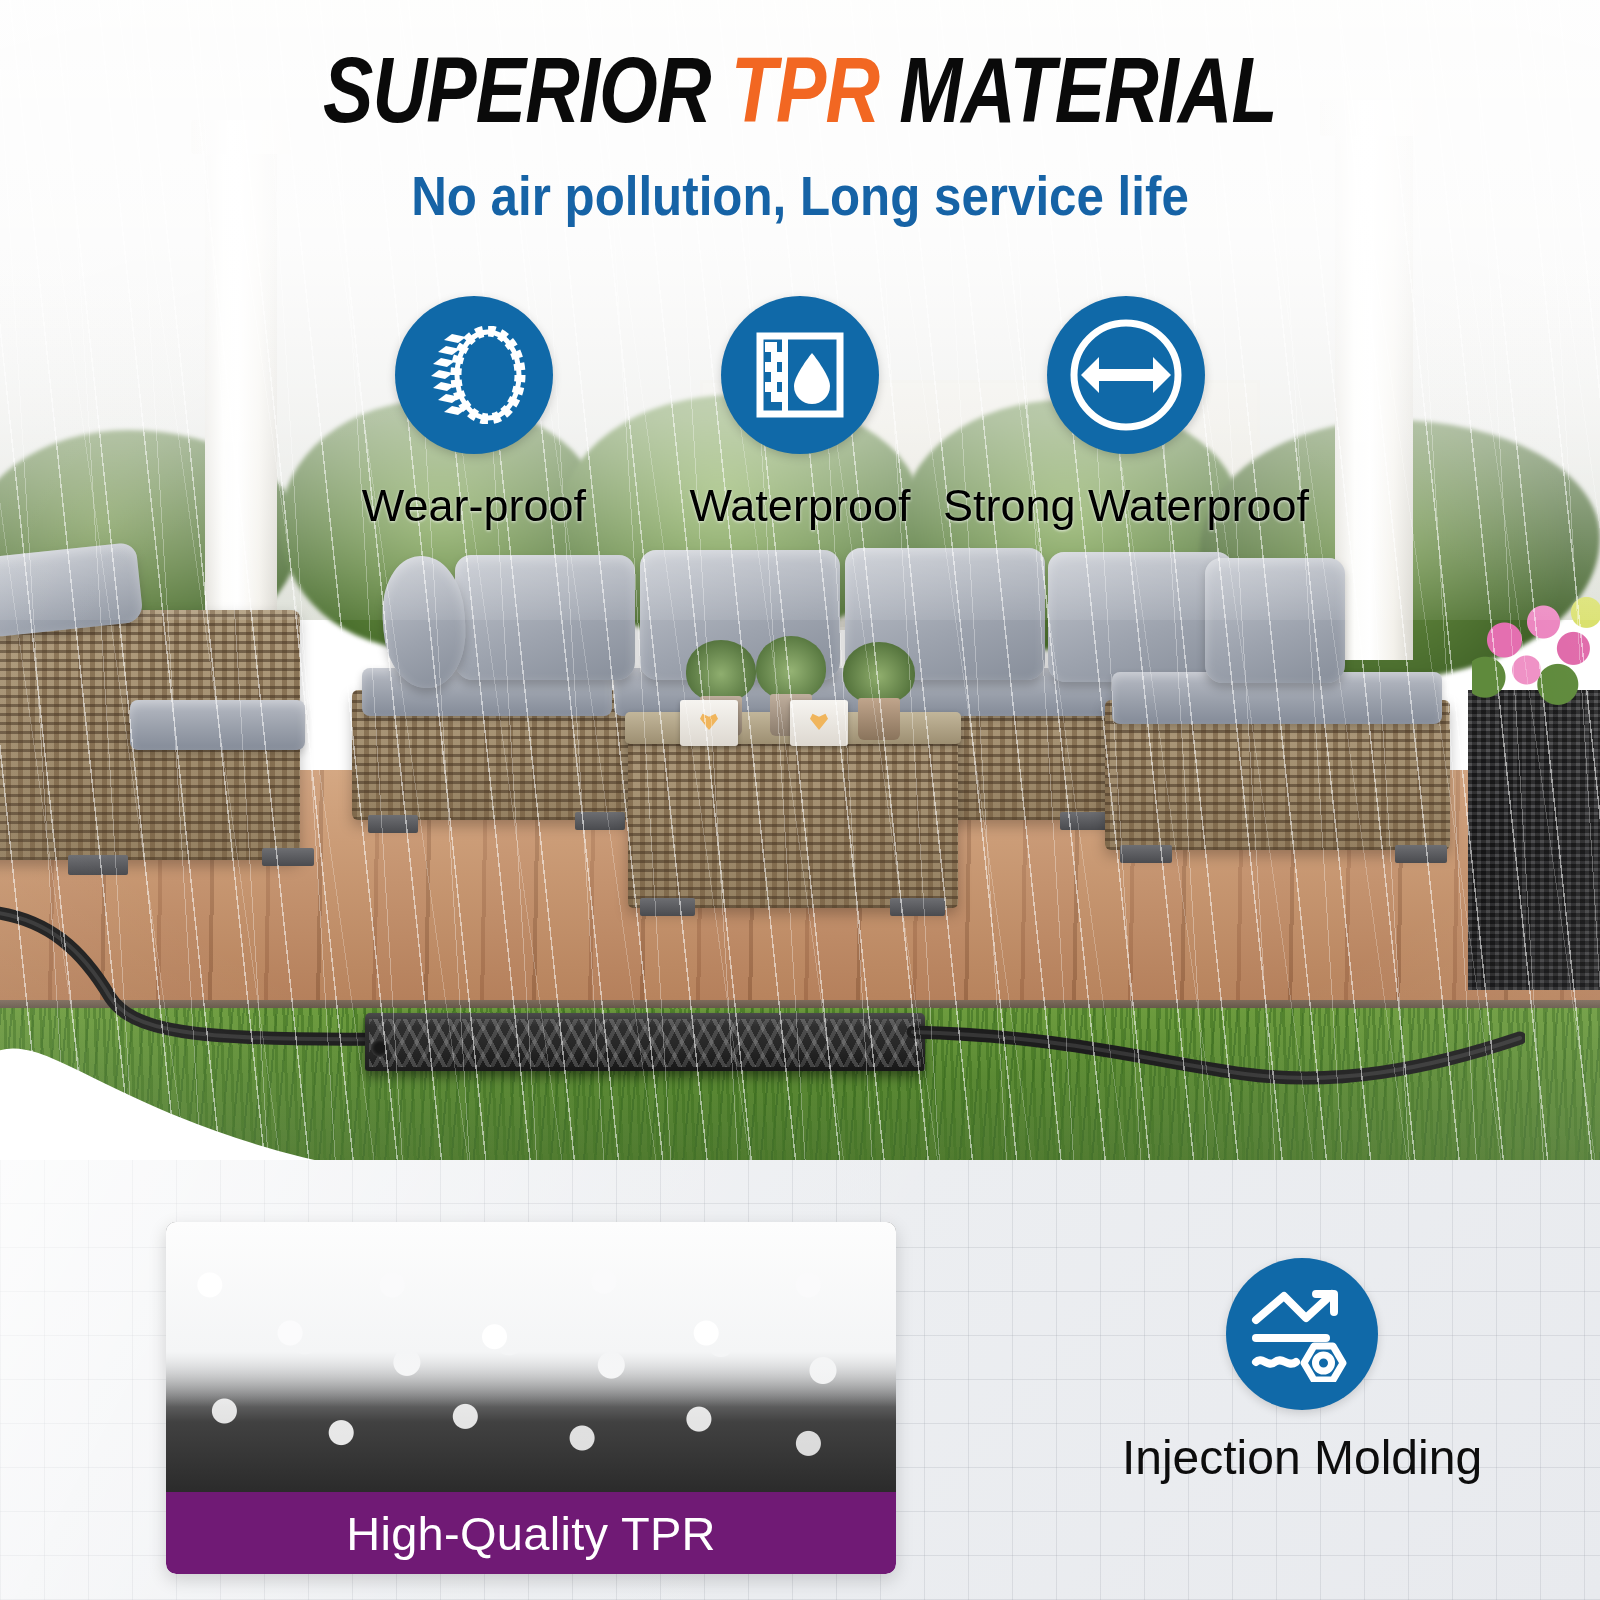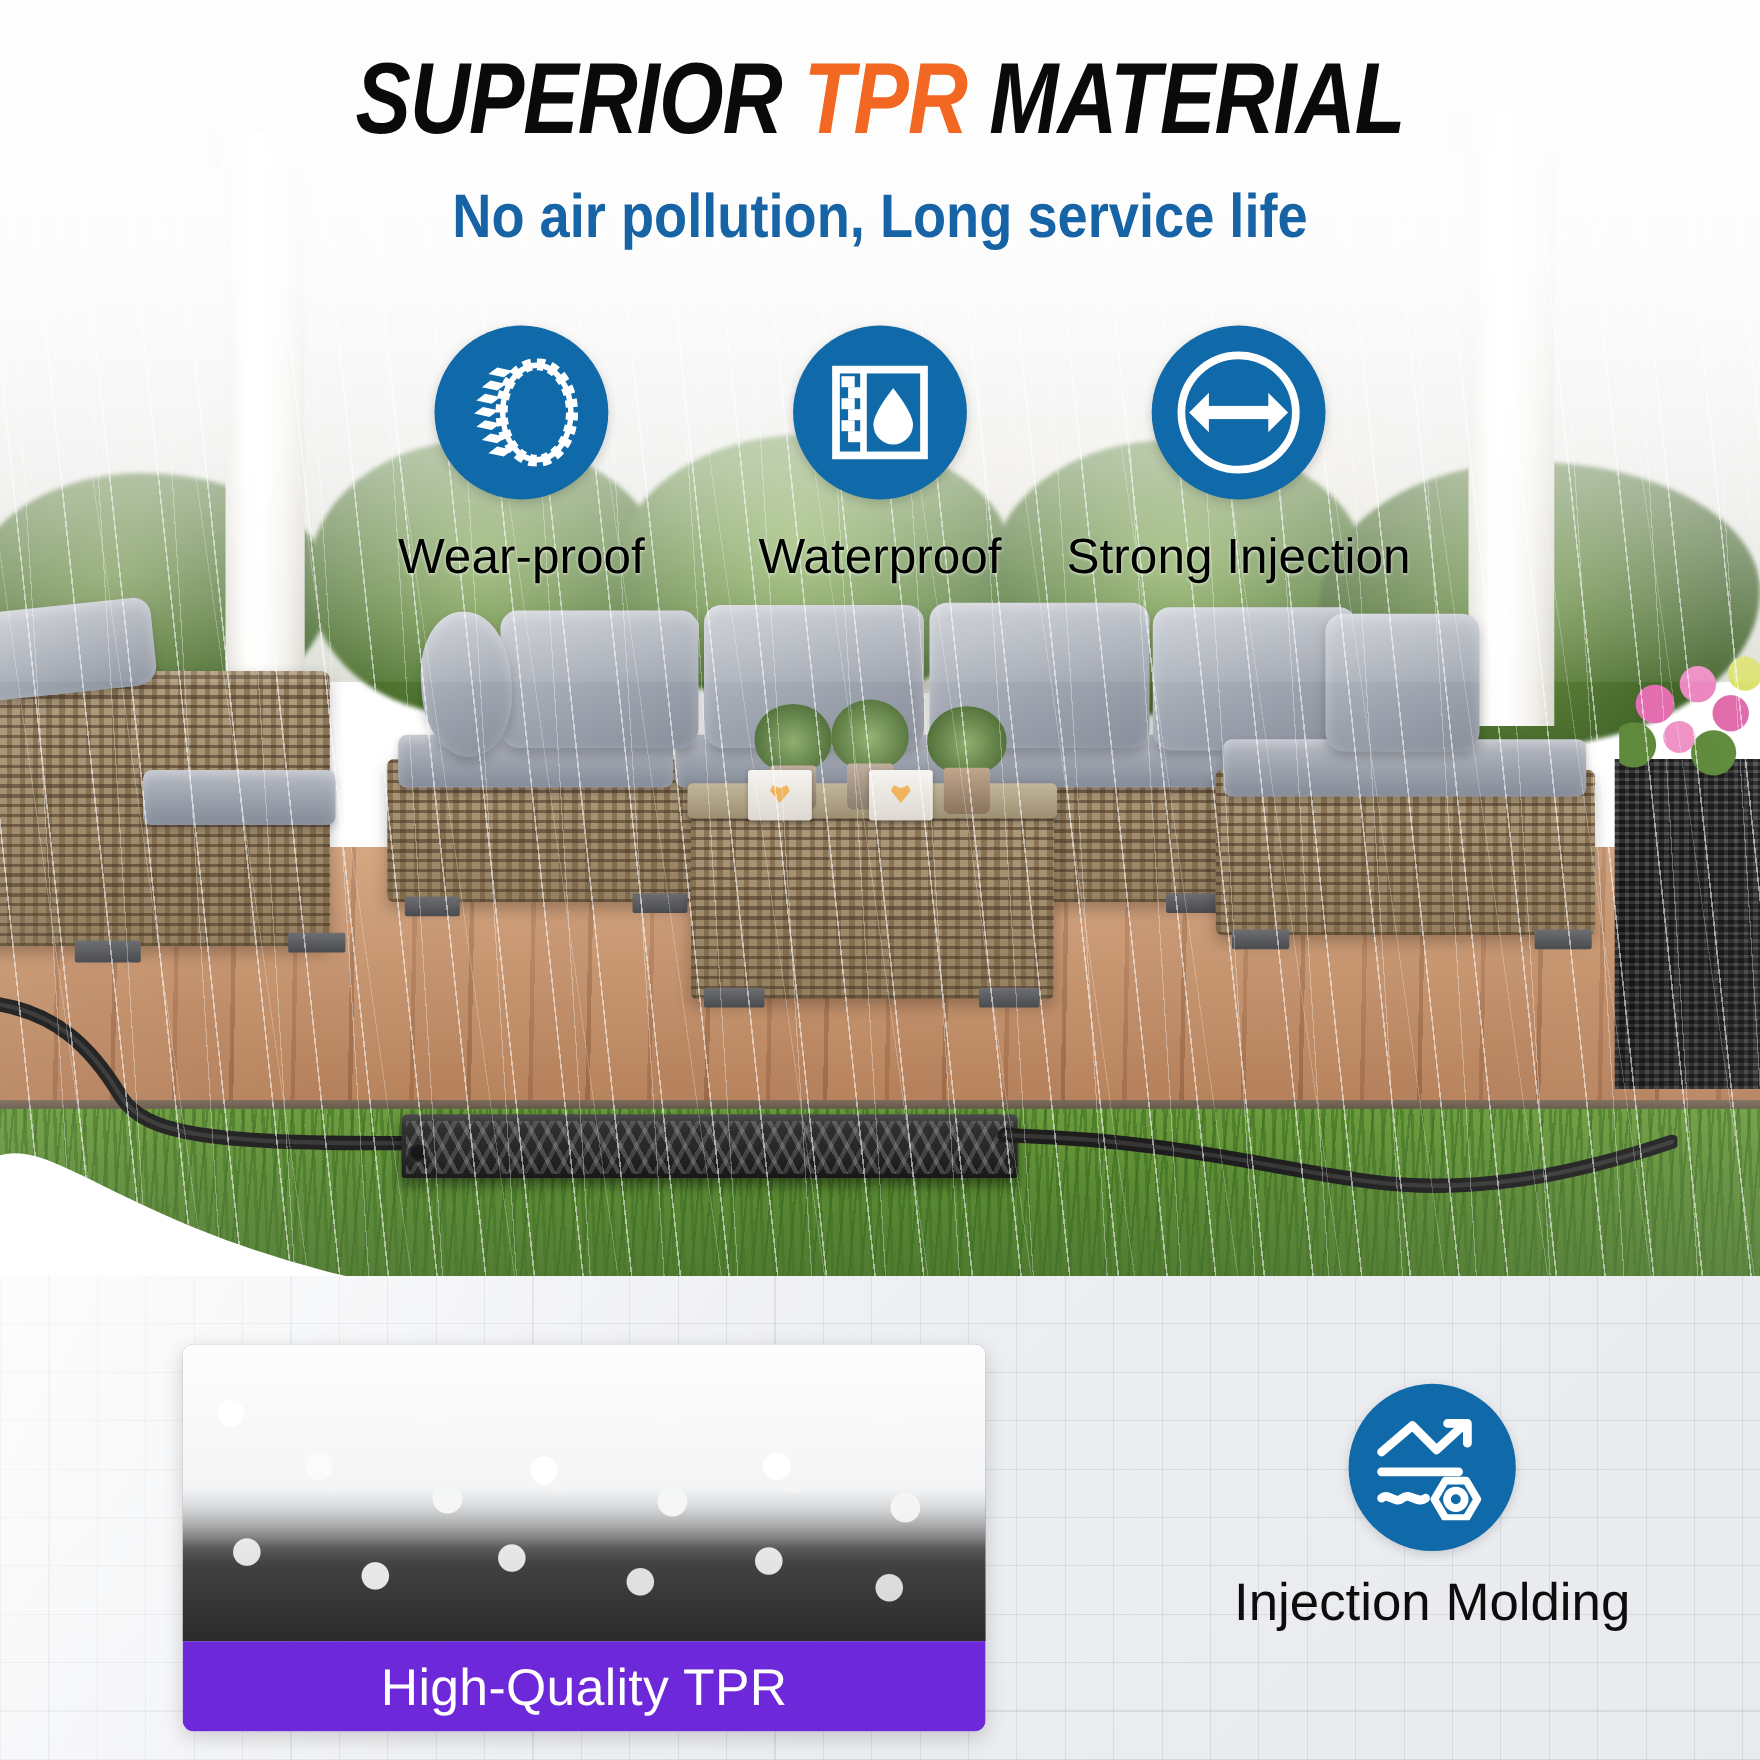--- a/index.html
+++ b/index.html
@@ -222,21 +222,21 @@
       radial-gradient(circle at 17% 60%, #fbfbfc 0 12px, rgba(255,255,255,0) 13px),
       radial-gradient(circle at 31% 34%, #fafafb 0 12px, rgba(255,255,255,0) 13px),
       radial-gradient(circle at 45% 62%, #fff 0 12px, rgba(255,255,255,0) 13px),
       radial-gradient(circle at 60% 32%, #fafafb 0 12px, rgba(255,255,255,0) 13px),
       radial-gradient(circle at 74% 60%, #fff 0 12px, rgba(255,255,255,0) 13px),
       radial-gradient(circle at 88% 34%, #fafafb 0 12px, rgba(255,255,255,0) 13px),
       linear-gradient(180deg,#fdfdfd 0%, #f4f5f6 70%, rgba(244,245,246,0) 100%);
   }
   .tpr-caption {
     position:absolute; left:0; bottom:0; width:730px; height:82px;
-    background:#6d28d9; color:#fff;
+    background:#701a75; color:#fff;
     display:flex; align-items:center; justify-content:center;
     font-size:47px; letter-spacing:.3px;
     border-radius:0 0 10px 10px;
   }
 
   .molding { position:absolute; left:1012px; top:1258px; width:580px; display:flex; flex-direction:column; align-items:center; }
   .m-circle {
     width:152px; height:152px; border-radius:50%; background:#1069a8;
     display:flex; align-items:center; justify-content:center;
     box-shadow:0 3px 10px rgba(0,0,0,.15);
@@ -408,21 +408,21 @@
       <div class="f-circle">
         <svg width="126" height="126" viewBox="0 0 126 126">
           <circle cx="63" cy="63" r="52" fill="none" stroke="#fff" stroke-width="7"></circle>
           <g fill="#fff">
             <rect x="34" y="57" width="58" height="12"></rect>
             <path d="M36 45 L36 81 L18 63 Z"></path>
             <path d="M90 45 L90 81 L108 63 Z"></path>
           </g>
         </svg>
       </div>
-      <div class="f-label">Strong Injection</div>
+      <div class="f-label">Strong Waterproof</div>
     </div>
 
   </div>
 
   <div class="curve-wrap">
     <svg width="1600" height="260" viewBox="0 0 1600 260" preserveAspectRatio="none">
       <path d="M0 260 L0 62 C 40 44, 110 120, 300 168 C 520 222, 900 200, 1600 196 L1600 260 Z" fill="#ffffff"></path>
       <path d="M0 62 C 40 44, 110 120, 300 168 C 520 222, 900 200, 1600 196" fill="none" stroke="#ffffff" stroke-width="22" stroke-linecap="round"></path>
     </svg>
   </div>

